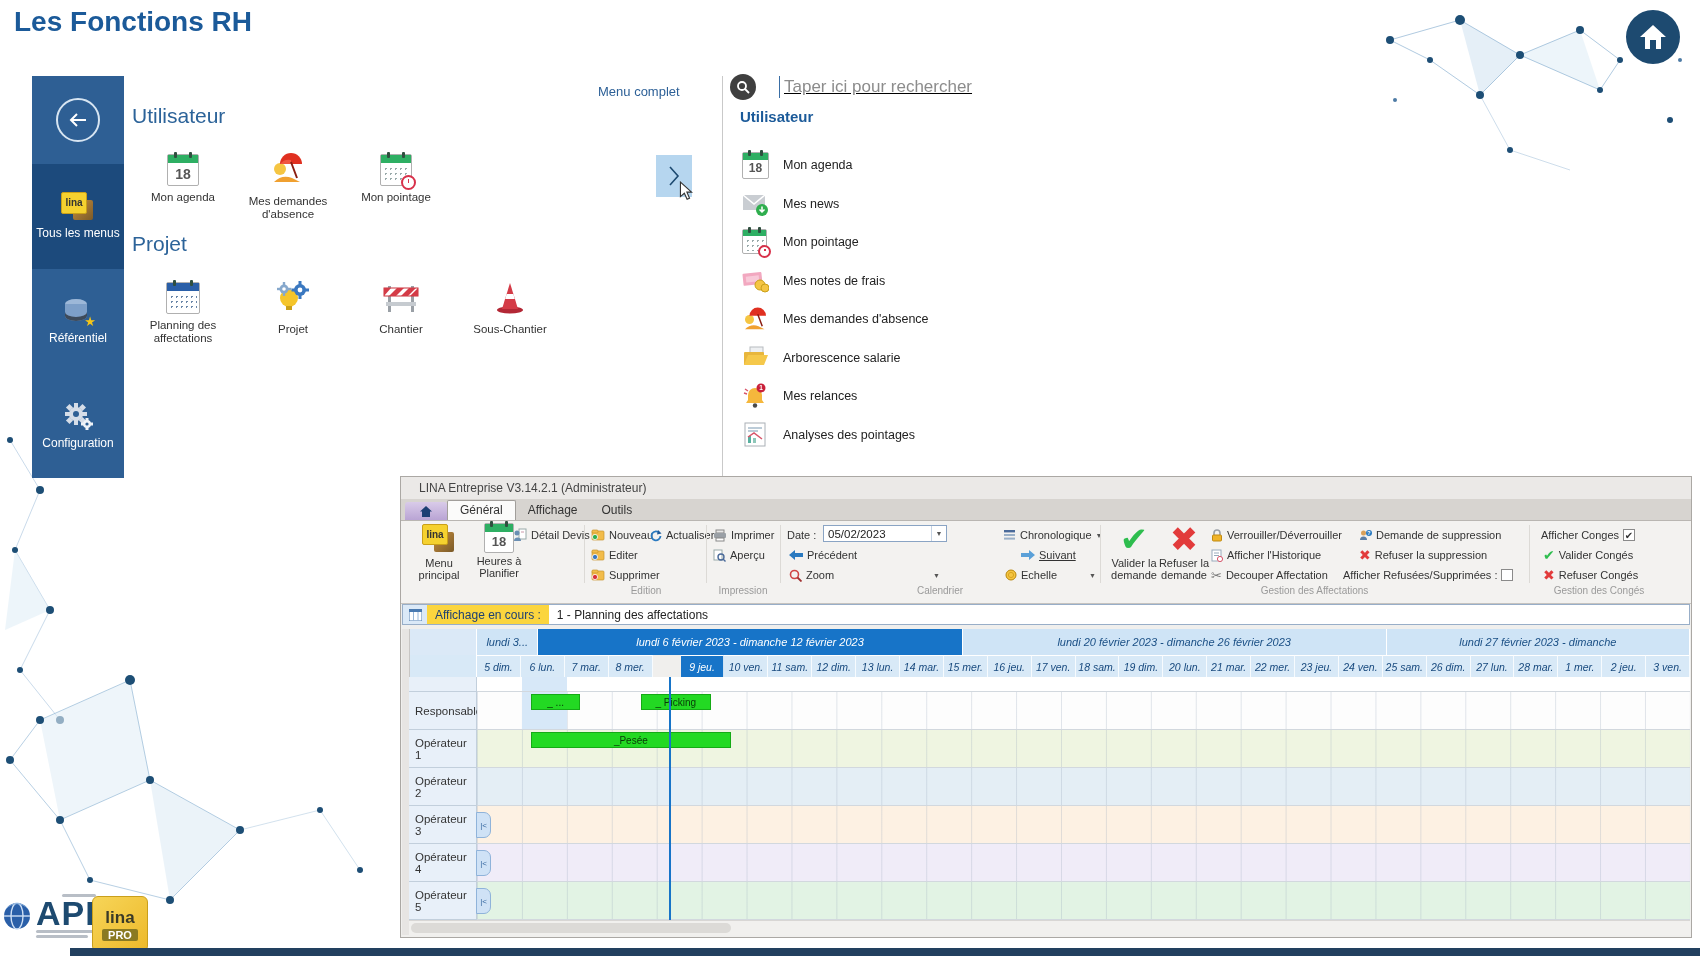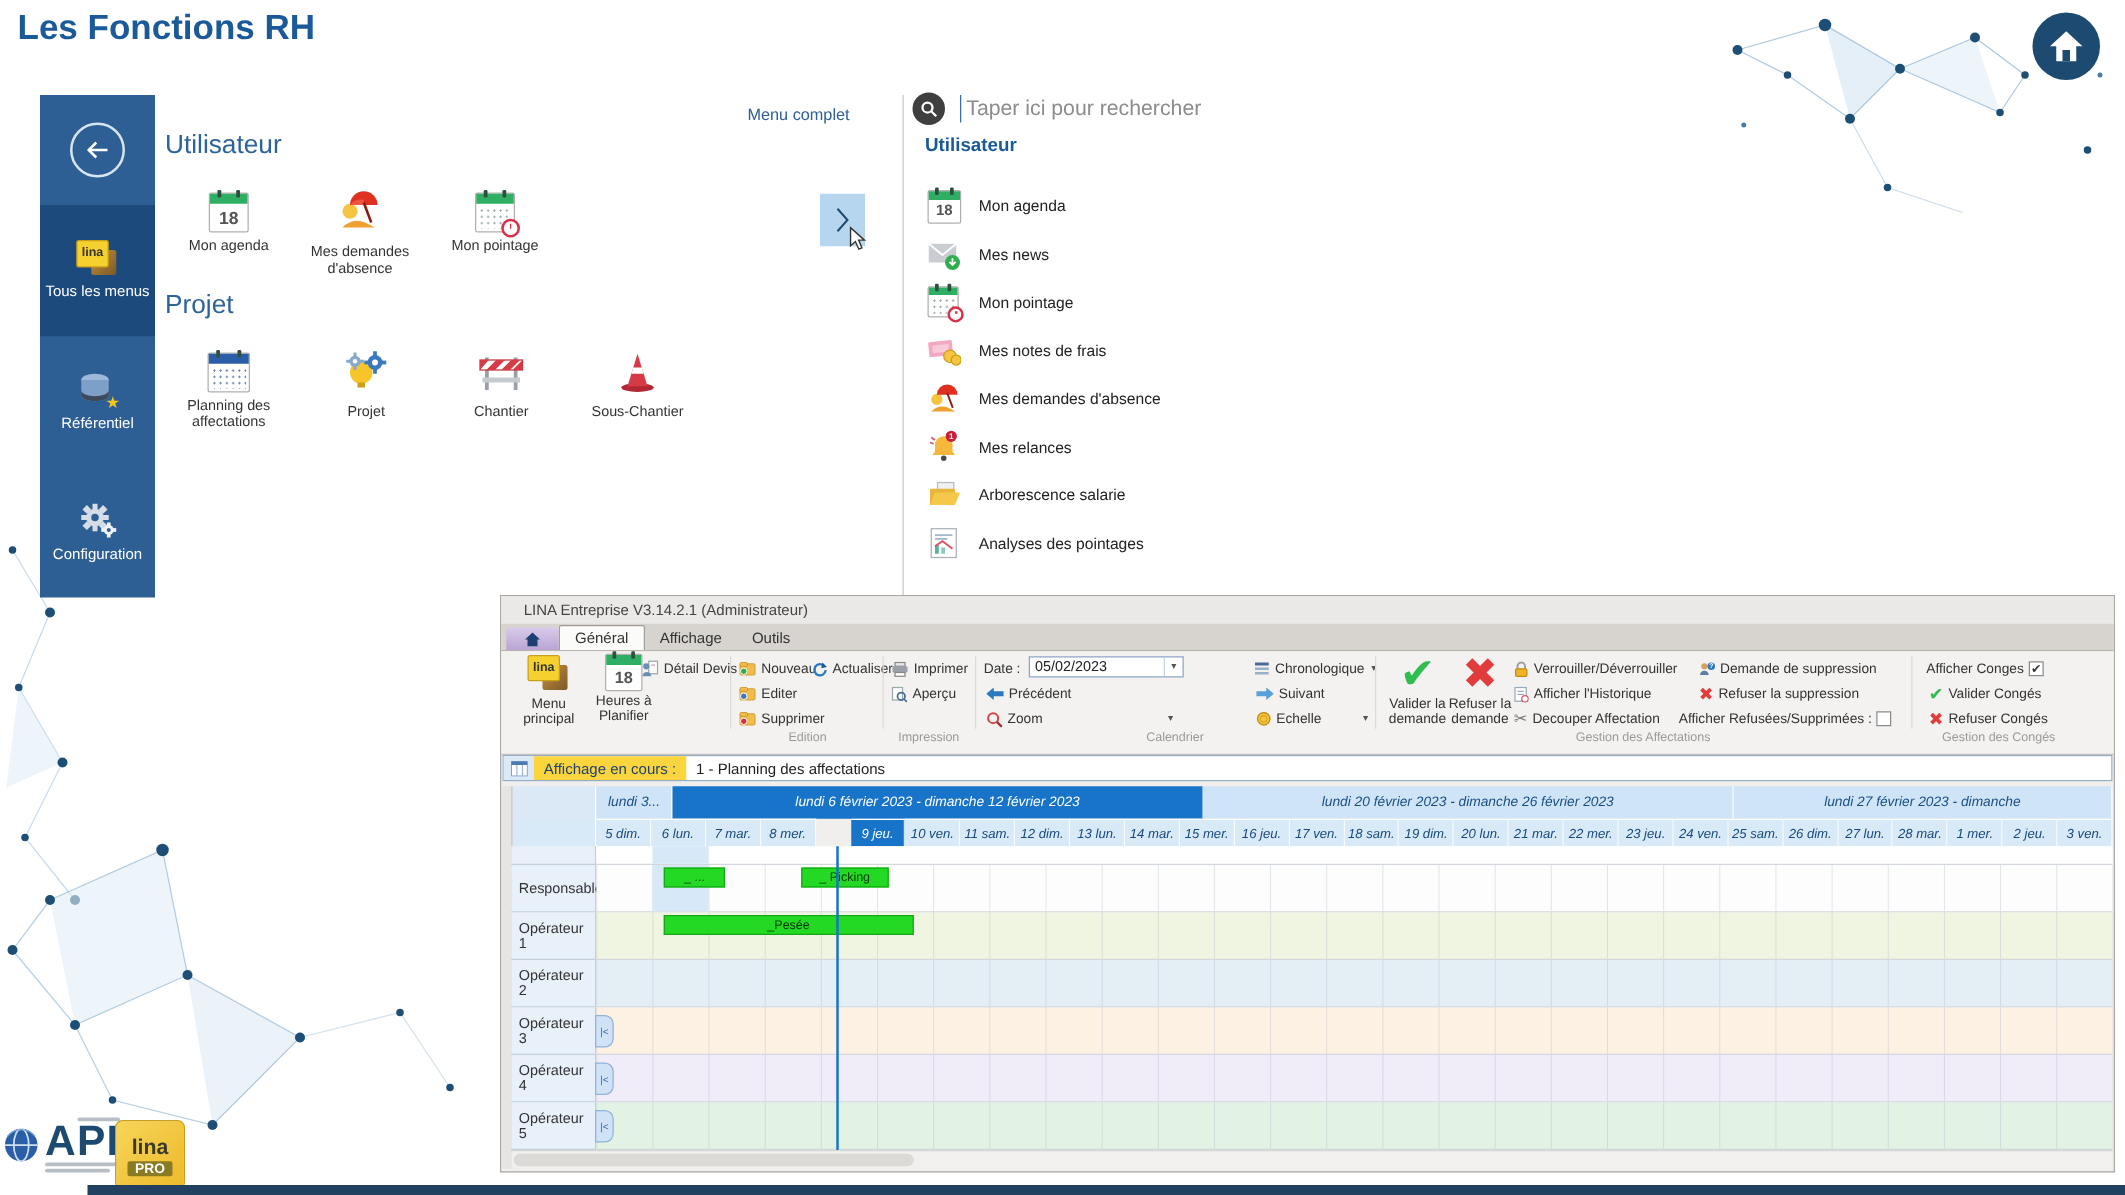--- a/index.html
+++ b/index.html
@@ -21,21 +21,21 @@
   .sb-item.sel{background:#1c4a7c;}
   
   #menu-complet{position:absolute;left:598px;top:84px;font-size:13px;color:#2d6097;cursor:pointer;text-decoration:none;}
   .mp-head{position:absolute;font-size:21px;font-weight:400;color:#2c6399;margin:0;}
   .mp-item{position:absolute;width:110px;display:flex;flex-direction:column;align-items:center;gap:5px;cursor:pointer;}
   .mp-item .lbl{font-size:11.5px;color:#333;text-align:center;line-height:13px;}
   #chevron-btn{position:absolute;left:656px;top:155px;width:36px;height:42px;background:#b6d6ef;
                display:flex;align-items:center;justify-content:center;cursor:pointer;}
   #vdivider{position:absolute;left:722px;top:76px;width:1px;height:402px;background:#c9c9c9;}
   
-  #search-row{position:absolute;left:730px;top:74px;display:flex;align-items:center;gap:12px;}
+  #search-row{position:absolute;left:730px;top:74px;display:flex;align-items:center;gap:23px;text-decoration:underline;}
   .s-circle{width:26px;height:26px;border-radius:50%;background:#3f3f3f;display:flex;align-items:center;justify-content:center;}
   #search-input{border:none;outline:none;font-size:17px;color:#555;width:360px;
                 font-family:"Liberation Sans",sans-serif;background:transparent;border-left:1px solid #3a6ea5;padding-left:4px;}
   #search-input::placeholder{color:#8c8c8c;}
   #search-head{position:absolute;left:740px;top:108px;font-size:15px;font-weight:bold;color:#1b5a99;margin:0;}
   #search-list{position:absolute;left:742px;top:146px;display:flex;flex-direction:column;}
   .s-item{height:38.5px;display:flex;align-items:center;gap:14px;cursor:pointer;}
   .s-item .lbl{font-size:12.5px;color:#222;}
   .s-ic{width:27px;height:27px;position:relative;flex:0 0 27px;}
   
@@ -424,38 +424,38 @@
           <circle cx="10" cy="17" r="6" fill="#f5c542"></circle>
           <path d="M10,12 a11,11 0 0 1 22,0 z" fill="#e03020"></path>
           <line x1="21" y1="10" x2="27" y2="26" stroke="#8a1d10" stroke-width="2"></line>
         </svg>
       </span>
       <span class="lbl">Mes demandes d'absence</span>
     </div>
     <div class="s-item">
       <span class="s-ic">
         <svg width="27" height="27" viewBox="0 0 27 27">
+          <rect x="8" y="3" width="13" height="13" fill="#eef0f2" stroke="#b8bcc0"></rect>
+          <rect x="2" y="8" width="20" height="13" rx="1" fill="#e8b63c"></rect>
+          <polygon points="2,21 6,11 26,11 22,21" fill="#f5c84a"></polygon>
+        </svg>
+      </span>
+      <span class="lbl">Arborescence salarie</span>
+    </div>
+    <div class="s-item">
+      <span class="s-ic">
+        <svg width="27" height="27" viewBox="0 0 27 27">
           <path d="M13,5 a7,7 0 0 1 7,7 v5 l2,3 h-18 l2,-3 v-5 a7,7 0 0 1 7,-7 z" fill="#f5b73c"></path>
           <circle cx="13" cy="22.5" r="2.2" fill="#4a4a4a"></circle>
           <path d="M3,6 l3,2 M2,10 l3,1" stroke="#d8556a" stroke-width="1.4"></path>
           <circle cx="19" cy="5" r="4.5" fill="#c9203a"></circle>
           <text x="19" y="7.4" font-size="6.5" fill="#fff" text-anchor="middle" font-family="Liberation Sans,sans-serif" font-weight="bold">1</text>
         </svg>
       </span>
       <span class="lbl">Mes relances</span>
-    </div>
-    <div class="s-item">
-      <span class="s-ic">
-        <svg width="27" height="27" viewBox="0 0 27 27">
-          <rect x="8" y="3" width="13" height="13" fill="#eef0f2" stroke="#b8bcc0"></rect>
-          <rect x="2" y="8" width="20" height="13" rx="1" fill="#e8b63c"></rect>
-          <polygon points="2,21 6,11 26,11 22,21" fill="#f5c84a"></polygon>
-        </svg>
-      </span>
-      <span class="lbl">Arborescence salarie</span>
     </div>
     <div class="s-item">
       <span class="s-ic">
         <svg width="27" height="27" viewBox="0 0 27 27">
           <rect x="3" y="2" width="20" height="23" fill="#fff" stroke="#aab0b6"></rect>
           <line x1="6" y1="7" x2="20" y2="7" stroke="#9fb6c8" stroke-width="1.4"></line>
           <line x1="6" y1="10" x2="16" y2="10" stroke="#9fb6c8" stroke-width="1.4"></line>
           <rect x="6" y="15" width="3" height="7" fill="#57b0a0"></rect>
           <rect x="11" y="17" width="3" height="5" fill="#8fc7ba"></rect>
           <polyline points="6,16 12,12 20,18" fill="none" stroke="#d8556a" stroke-width="1.5"></polyline>
@@ -584,21 +584,21 @@
         </div>
       <div class="sm r1" style="left:602px;">
         <svg width="13" height="12" viewBox="0 0 13 12">
           <rect x="1" y="1" width="11" height="2.4" fill="#4a6a9a"></rect>
           <rect x="1" y="5" width="11" height="2" fill="#9ab0c8"></rect>
           <rect x="1" y="8.6" width="11" height="2" fill="#9ab0c8"></rect>
         </svg>
         <span>Chronologique</span>
         <span class="dd">▼</span>
       </div>
-      <div class="sm r2" style="left:604px;">
+      <div class="sm r2" style="left:620px;text-decoration:underline;">
         <svg width="14" height="10" viewBox="0 0 14 10">
           <polygon points="14,5 8,0 8,3 0,3 0,7 8,7 8,10" fill="#5aa0d8"></polygon>
         </svg>
         <span>Suivant</span>
       </div>
       <div class="sm r3" style="left:604px;">
         <svg width="12" height="12" viewBox="0 0 12 12">
           <circle cx="6" cy="6" r="5" fill="#f5c542" stroke="#b8860b"></circle>
           <circle cx="6" cy="6" r="2.6" fill="none" stroke="#d9a520"></circle>
         </svg>

